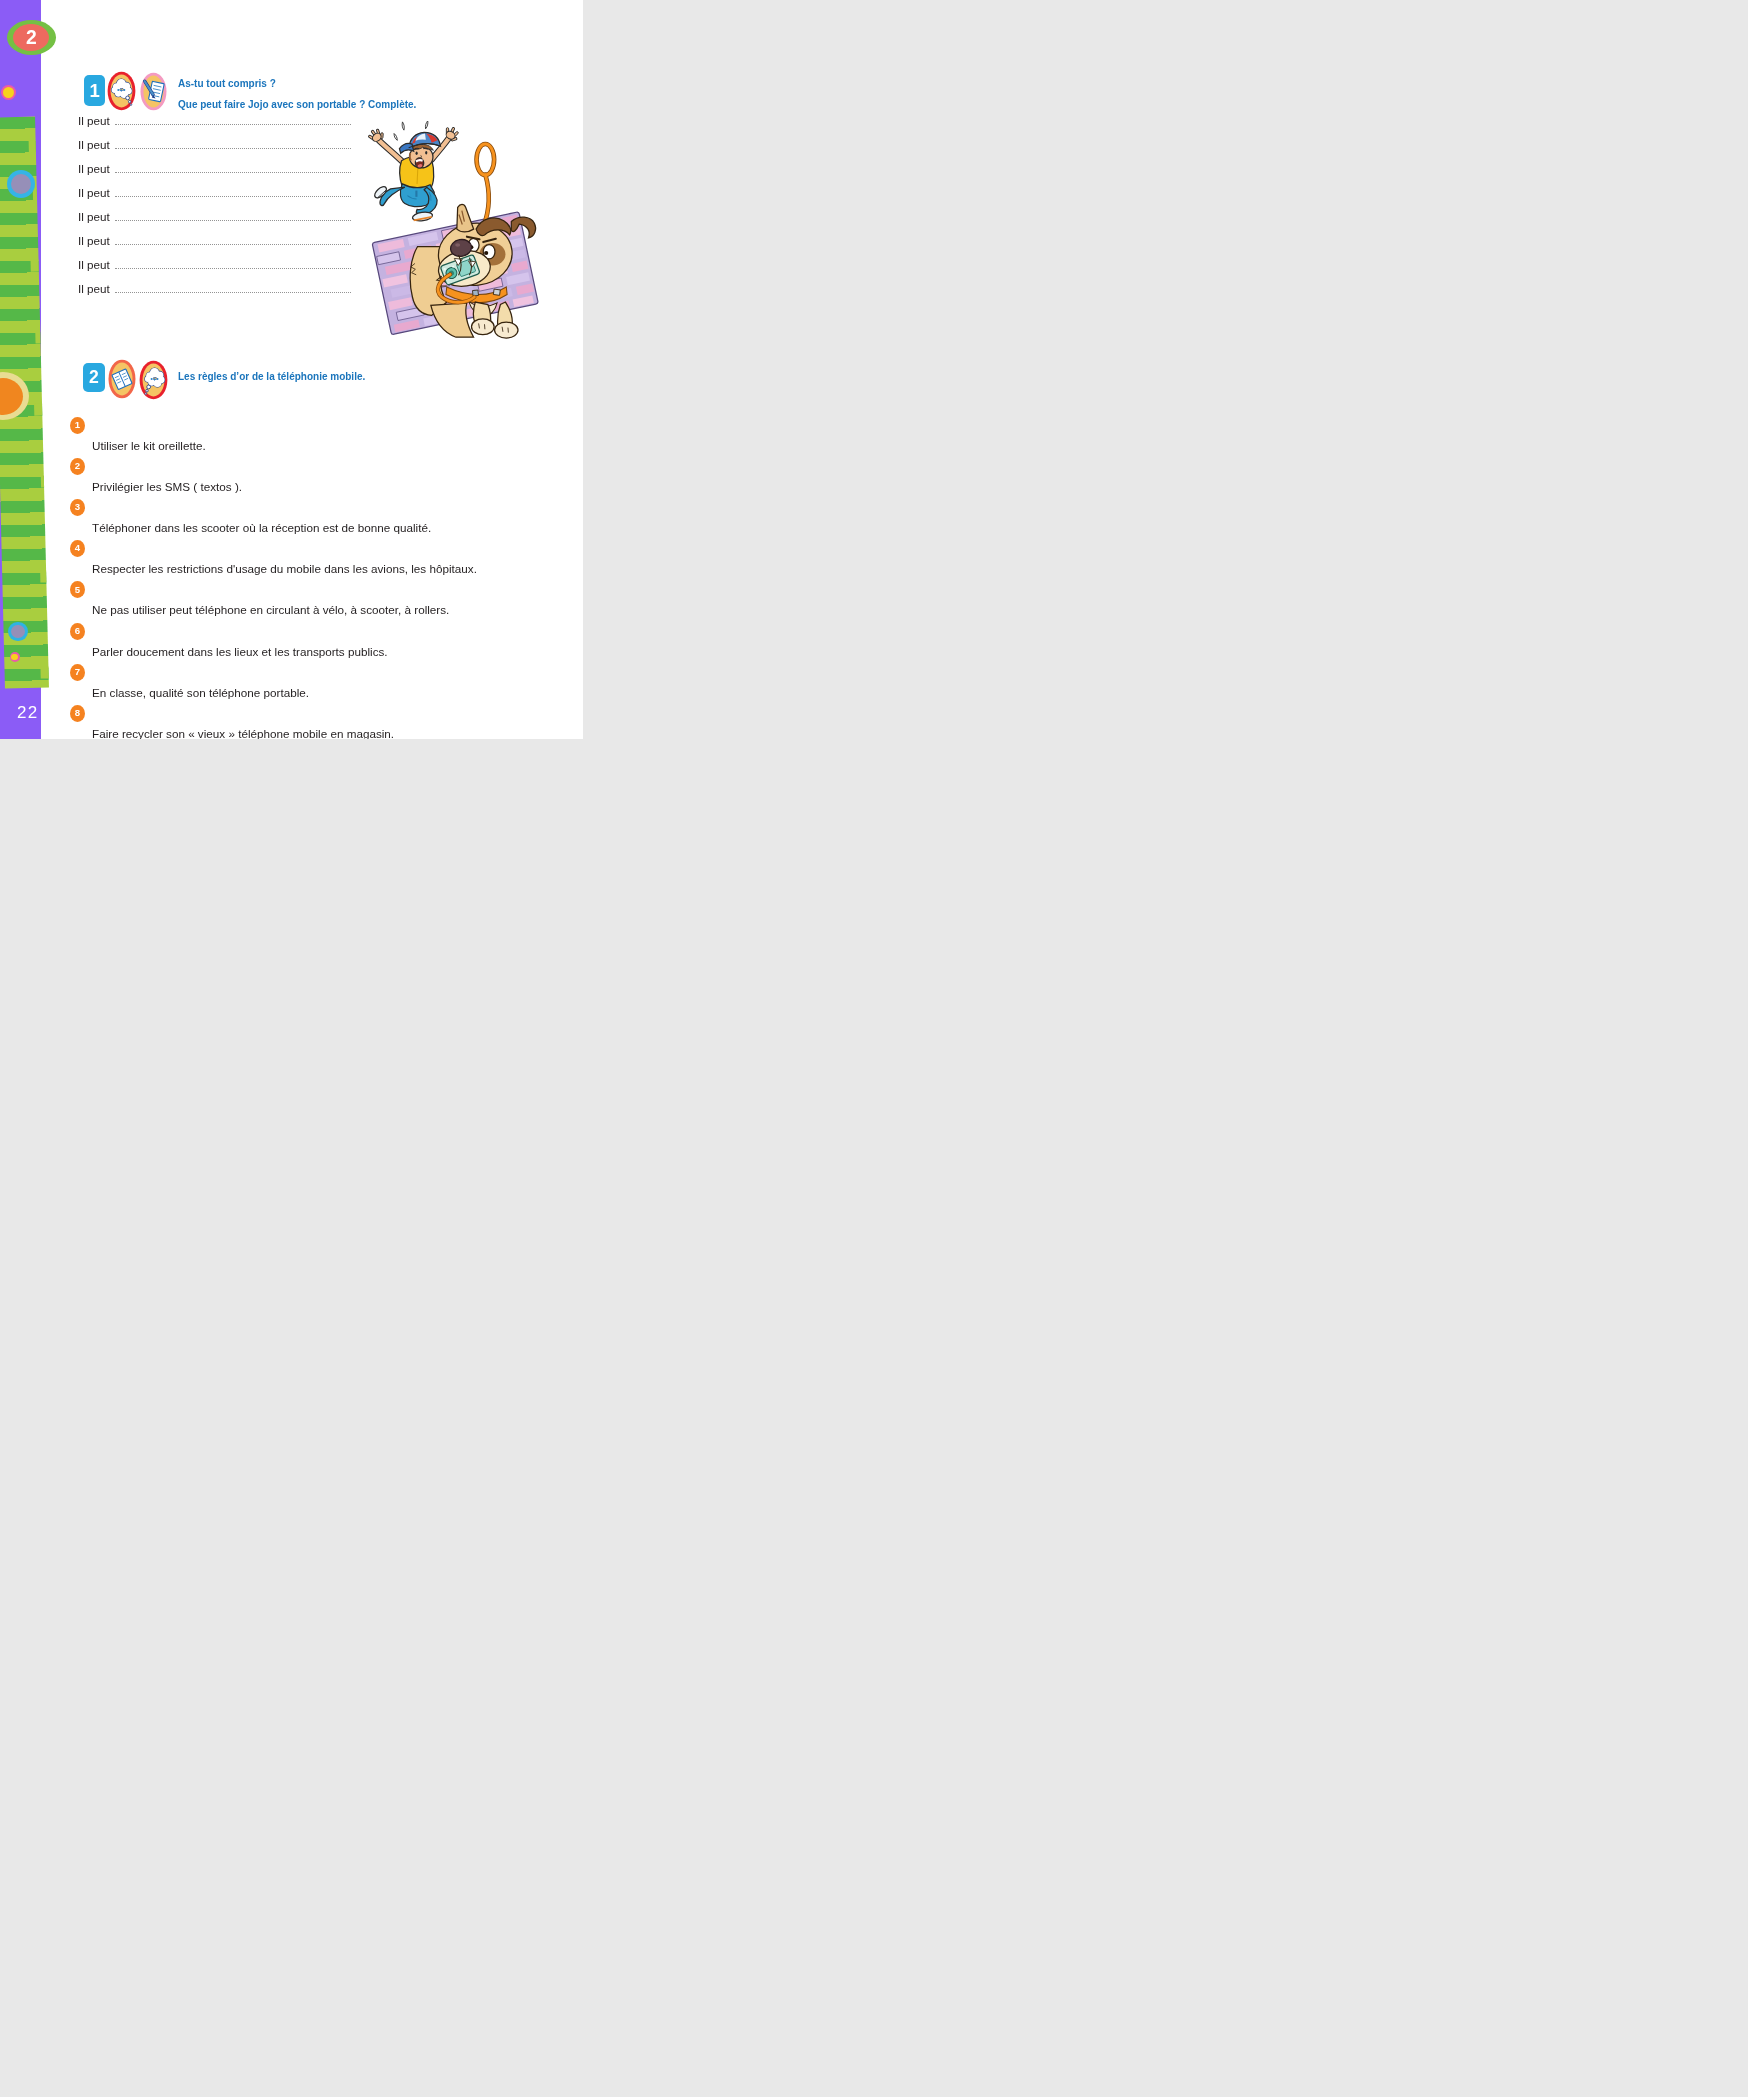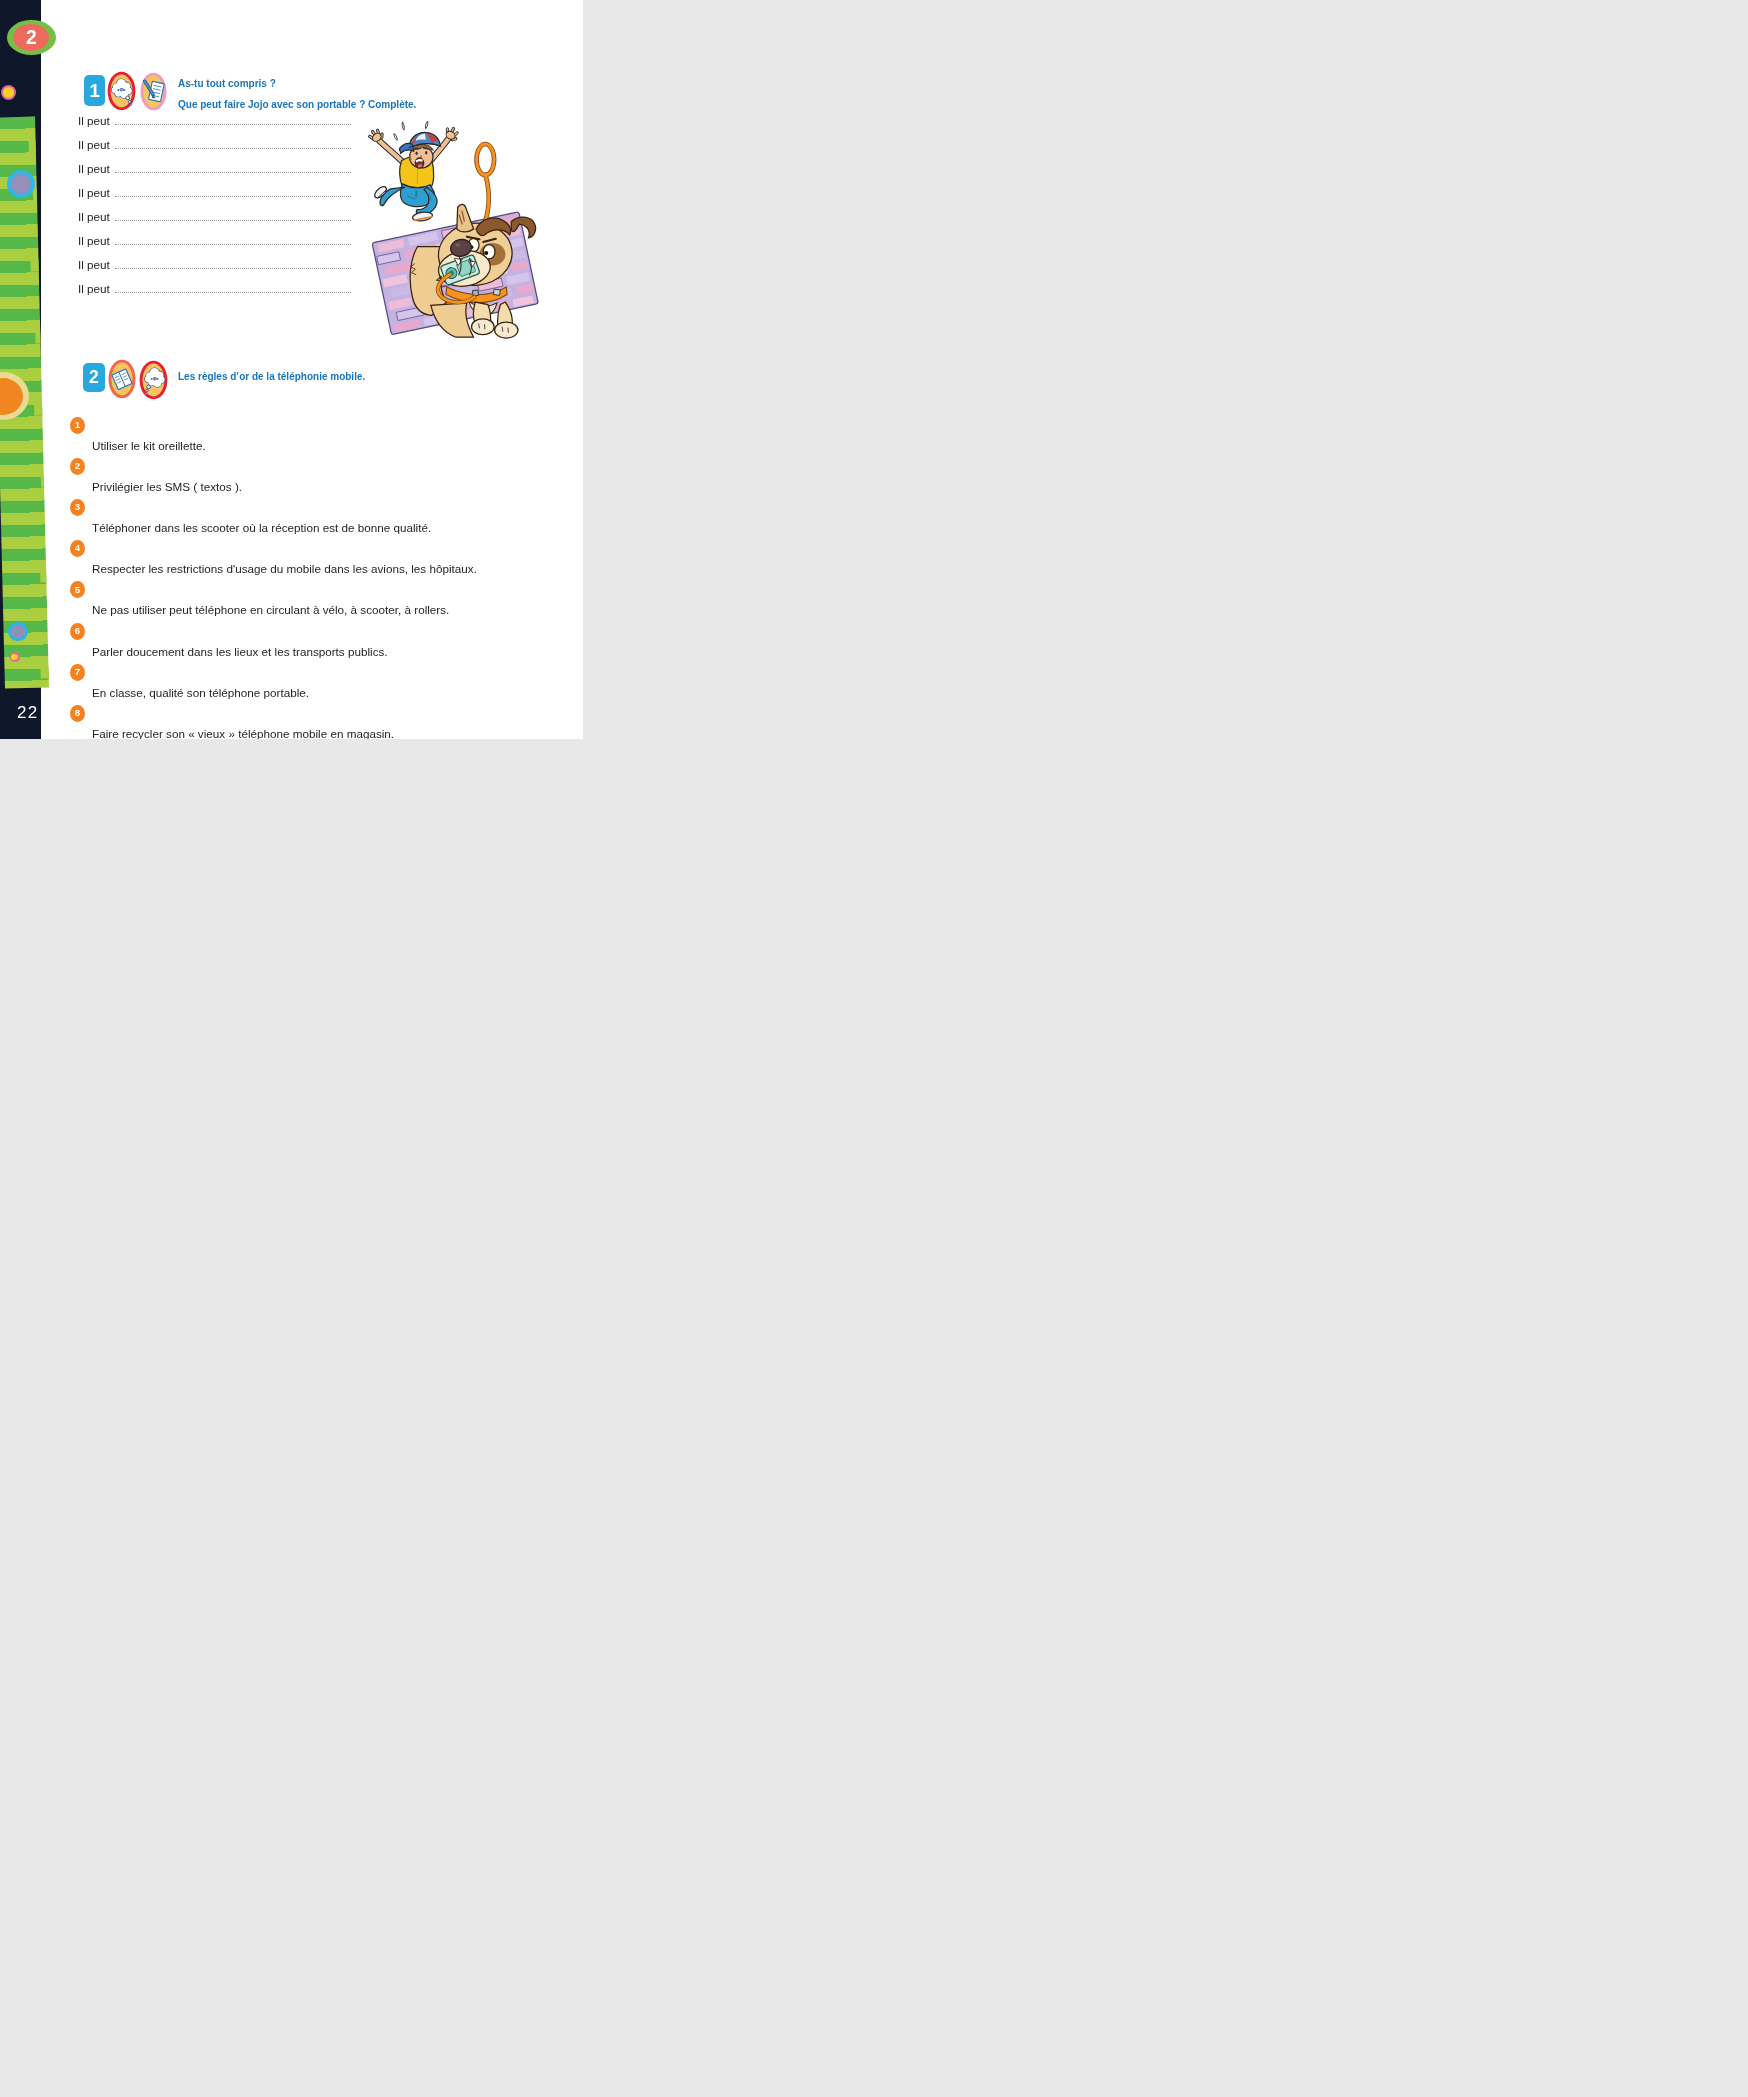--- a/index.html
+++ b/index.html
@@ -1,21 +1,21 @@
 <!DOCTYPE html>
 <html style="font-size:6.7px"><head>
 <meta charset="utf-8">
 <style>
   html,body{margin:0;padding:0;background:#e8e8e8;}
   .page{
     position:relative;width:583px;height:739px;background:#fff;overflow:hidden;
     font-family:"Liberation Sans","DejaVu Sans",sans-serif;color:#231f20;
   }
   
-  .sidebar{position:absolute;left:0;top:0;width:41px;height:747px;background:#0f172a;}
+  .sidebar{position:absolute;left:0;top:0;width:41px;height:747px;background:#8b5cf6;}
   .stripes{position:absolute;left:-1.7px;top:117px;width:44px;height:571px;
     background:repeating-linear-gradient(180deg,#55b848 0 11.7px,#a9ce3f 11.7px 24px);
     transform:rotate(-1.4deg);}
   .notch{position:absolute;right:0;background:#a9ce3f;}
   .ring{position:absolute;border-radius:50%;}
   .ring>.ring-inner{position:absolute;border-radius:50%;}
   .unit-badge{position:absolute;left:7.1px;top:20px;width:49px;height:35px;background:#74c044;border-radius:50%;z-index:4;}
   .unit-badge-inner{position:absolute;left:6.3px;top:4.2px;width:36px;height:27px;background:#ed6a5f;border-radius:50%;
     display:flex;align-items:center;justify-content:center;color:#fff;font-size:19.3px;font-weight:700;}
   .page-number{position:absolute;left:17px;top:703px;color:#fff;font-size:17px;letter-spacing:1.3px;z-index:3;}

